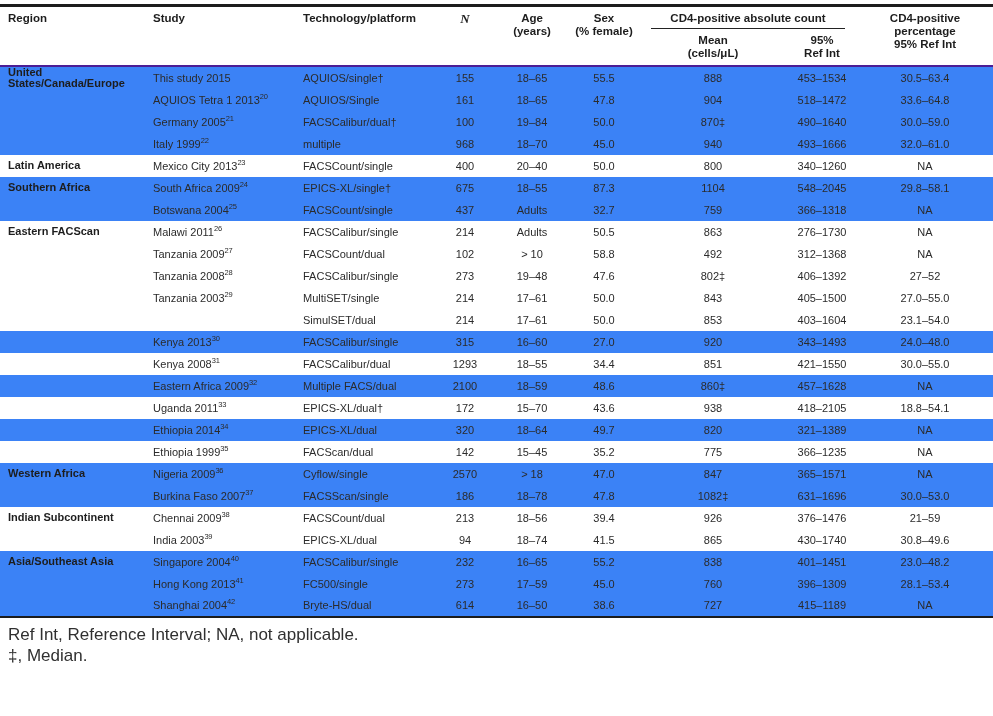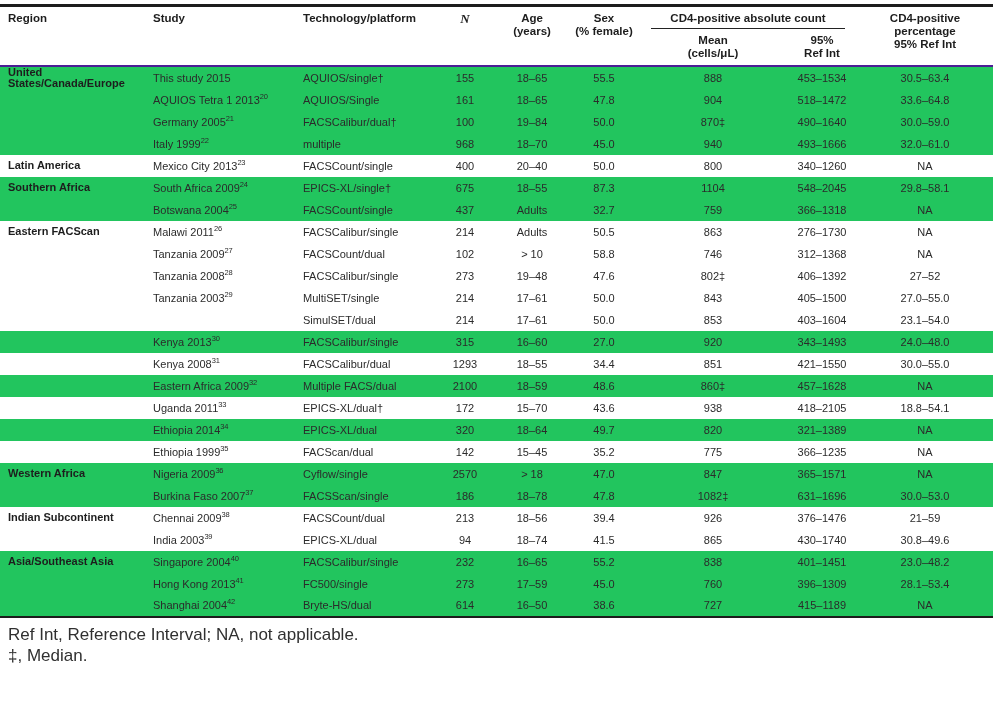--- a/index.html
+++ b/index.html
@@ -61,21 +61,21 @@
     text-align: center;
     padding: 0 2px;
     white-space: nowrap;
   }
   tbody td.td-region {
     text-align: left; font-weight: bold; color: #1d1d1d;
     padding-left: 8px; white-space: normal;
     line-height: 11px; overflow-wrap: break-word;
   }
   tbody td.td-study, tbody td.td-tech { text-align: left; padding-left: 8px; }
-  tbody tr.shade { background: #22c55e; }
+  tbody tr.shade { background: #3b82f6; }
   tbody tr:last-child td { border-bottom: 2.5px solid #1c1c1c; margin-top: 40px; }
   sup { font-size: 7.5px; line-height: 0; vertical-align: super; letter-spacing: -0.2px; }
 
   
   .footnotes { padding: 6px 8px 0 8px; }
   .footnote {
     font-size: 17px; line-height: 21px; color: #303030;
   }
 </style>
 </head>
@@ -207,21 +207,21 @@
           <td class="td-num">276–1730</td>
           <td class="td-num">NA</td>
         </tr>
         <tr>
           <td class="td-region"></td>
           <td class="td-study">Tanzania 2009<sup>27</sup></td>
           <td class="td-tech">FACSCount/dual</td>
           <td class="td-num">102</td>
           <td class="td-num">&gt; 10</td>
           <td class="td-num">58.8</td>
-          <td class="td-num">746</td>
+          <td class="td-num">492</td>
           <td class="td-num">312–1368</td>
           <td class="td-num">NA</td>
         </tr>
         <tr>
           <td class="td-region"></td>
           <td class="td-study">Tanzania 2008<sup>28</sup></td>
           <td class="td-tech">FACSCalibur/single</td>
           <td class="td-num">273</td>
           <td class="td-num">19–48</td>
           <td class="td-num">47.6</td>

